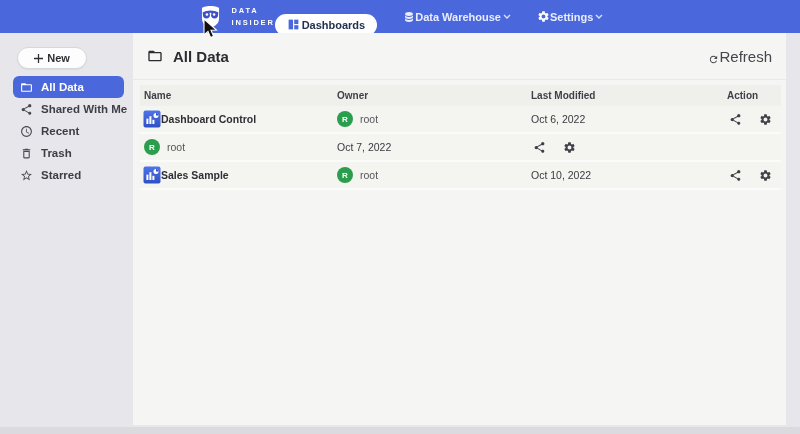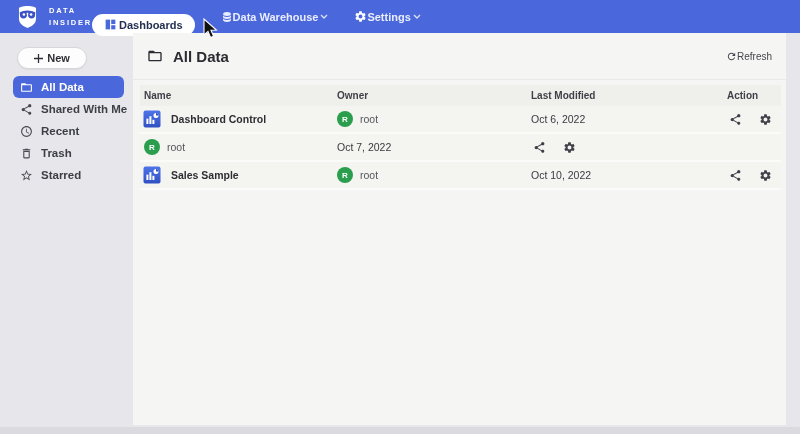--- a/index.html
+++ b/index.html
@@ -8,21 +8,21 @@
     font-family:"Liberation Sans", sans-serif;
     background:#E6E6EB;
     position:relative;
     -webkit-font-smoothing:antialiased;
   }
 
   
   .header {
     position:absolute; top:0; left:0; width:800px; height:33px;
     background:#4A67DB;
-    display:flex; align-items:center; justify-content:flex-start;
+    display:flex; align-items:center; justify-content:center;
     padding:12px 14px;
   }
   .logo { display:flex; align-items:center; gap:8px; }
   .logo-text { color:#FFFFFF; font-size:7.5px; font-weight:bold; letter-spacing:1.8px; line-height:1.5; }
   .header-right { display:flex; align-items:center; gap:26px; }
   .pill-btn {
     background:#FFFFFF; border:none; border-radius:12px; height:22px;
     display:flex; align-items:center; gap:2px; padding:0 12px;
     color:#23304F; font-weight:bold; font-size:11px; cursor:pointer;
     font-family:"Liberation Sans", sans-serif;
@@ -59,38 +59,38 @@
     position:absolute; left:133px; top:33px; width:653px; height:392px;
     background:#F5F5F3;
   }
   .title-bar {
     height:47px; display:flex; align-items:center; gap:10px;
     padding:0 14px; border-bottom:1px solid #E9E9E6;
   }
   .page-title { font-size:15px; font-weight:bold; color:#2B2B31; }
   .refresh {
     margin-left:auto; display:flex; align-items:flex-end; gap:0;
-    font-size:10px; color:#45454D; cursor:pointer;
+    font-size:15px; color:#45454D; cursor:pointer;
   }
 
   .table { margin:5px 5px 0 7px; }
   .trow {
     display:grid; grid-template-columns:193px 194px 196px 1fr;
     align-items:center;
   }
   .thead {
     background:#EFEFEC; height:21px;
     font-size:10px; font-weight:bold; color:#3F3F47;
   }
   .th { padding-left:4px; }
   .drow {
     background:#F4F4F1; height:28px; border-bottom:2px solid #FBFBF9;
     cursor:pointer;
   }
-  .cell-name { display:flex; align-items:center; gap:10px; padding-left:3px; }
+  .cell-name { display:flex; align-items:center; padding-left:3px; }
   .fname { font-size:10.5px; font-weight:bold; color:#2E2E34; }
   .cell-owner { display:flex; align-items:center; gap:7px; padding-left:4px; }
   .avatar {
     width:16px; height:16px; border-radius:50%; background:#2B9E4E;
     color:#fff; font-size:8px; font-weight:bold;
     display:flex; align-items:center; justify-content:center;
   }
   .owner-name { font-size:10.5px; color:#55555C; }
   .cell-date { font-size:10.5px; color:#3A3A40; padding-left:4px; }
   .cell-action { display:flex; align-items:center; gap:17px; padding-left:6px; }

